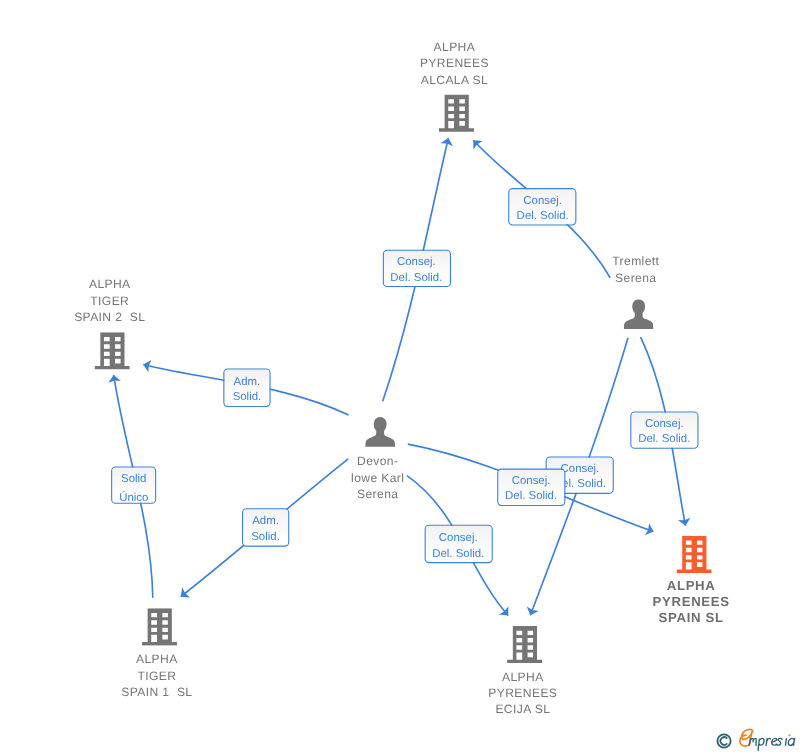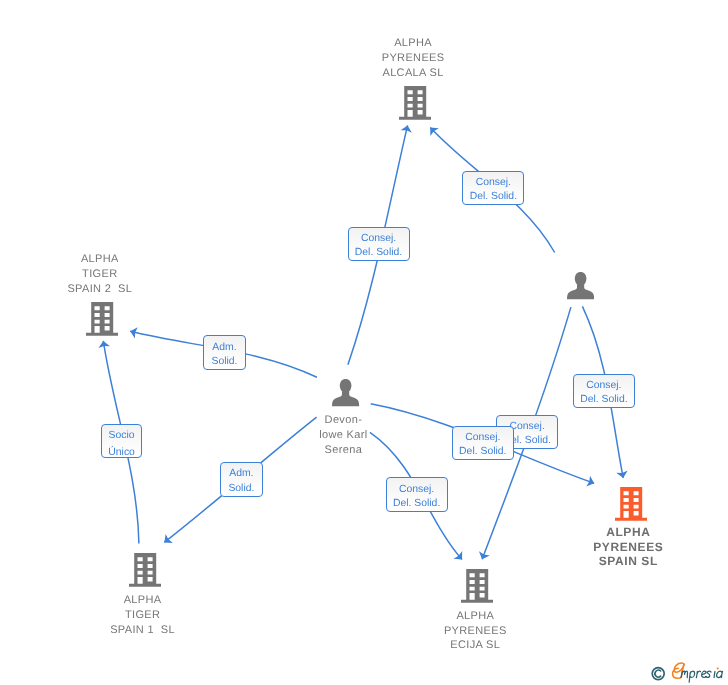--- a/index.html
+++ b/index.html
@@ -78,41 +78,43 @@
 
   <div class="node-label" id="label-alcala" style="left: 323.1px; top: 35.8px; width: 180px; color: rgb(117, 117, 117);">ALPHA
 PYRENEES
 ALCALA SL</div>
   <div class="node-label" id="label-tiger2" style="left: 9.8px; top: 251.8px; width: 180px; color: rgb(117, 117, 117);">ALPHA
 TIGER
 SPAIN 2  SL</div>
   <div class="node-label" id="label-devon" style="left: 253.4px; top: 413.4px; width: 180px; color: rgb(117, 117, 117);">Devon-
 lowe Karl
 Serena</div>
+  <div class="node-label" id="label-tremlett" style="left: 488px; top: 231.3px; width: 180px; color: rgb(117, 117, 117);">Tremlett
+Serena</div>
   <div class="node-label" id="label-tiger1" style="left: 52.6px; top: 593px; width: 180px; color: rgb(117, 117, 117);">ALPHA
 TIGER
 SPAIN 1  SL</div>
   <div class="node-label" id="label-ecija" style="left: 385.3px; top: 608.6px; width: 180px; color: rgb(117, 117, 117);">ALPHA
 PYRENEES
 ECIJA SL</div>
   <div class="node-label focus" id="label-spain" style="left: 538.3px; top: 525.2px; width: 180px; color: rgb(110, 110, 110);">ALPHA
 PYRENEES
 SPAIN SL</div>
 
   <div class="elabel" id="lab-e1" style="left: 347.5px; top: 227.1px; width: 62px; height: 34.4px;">
     <i style="top: 5.2px;">Consej.</i>
     <i style="top: 19.3px;">Del. Solid.</i></div>
   <div class="elabel" id="lab-e2" style="left: 462.2px; top: 170.9px; width: 62.3px; height: 34.5px;">
     <i style="top: 5.2px;">Consej.</i>
     <i style="top: 19.3px;">Del. Solid.</i></div>
   <div class="elabel" id="lab-e3" style="left: 203.2px; top: 335.4px; width: 42.6px; height: 34.6px;">
     <i style="top: 5.2px;">Adm.</i>
     <i style="top: 19.3px;">Solid.</i></div>
   <div class="elabel" id="lab-e4" style="left: 100.9px; top: 424.2px; width: 41.4px; height: 34.3px;">
-    <i style="top: 5.2px;">Socio</i>
+    <i style="top: 5.2px;">Solid</i>
     <i style="top: 22px;">Único</i></div>
   <div class="elabel" id="lab-e5" style="left: 219.9px; top: 462.3px; width: 43px; height: 34.3px;">
     <i style="top: 5.2px;">Adm.</i>
     <i style="top: 19.3px;">Solid.</i></div>
   <div class="elabel" id="lab-e6" style="left: 385.6px; top: 477.4px; width: 62px; height: 34.7px;">
     <i style="top: 5.2px;">Consej.</i>
     <i style="top: 19.3px;">Del. Solid.</i></div>
   <div class="elabel" id="lab-e7" style="left: 496.4px; top: 415px; width: 61.6px; height: 34px;">
     <i style="top: 5.2px;">Consej.</i>
     <i style="top: 19.3px;">Del. Solid.</i></div>

